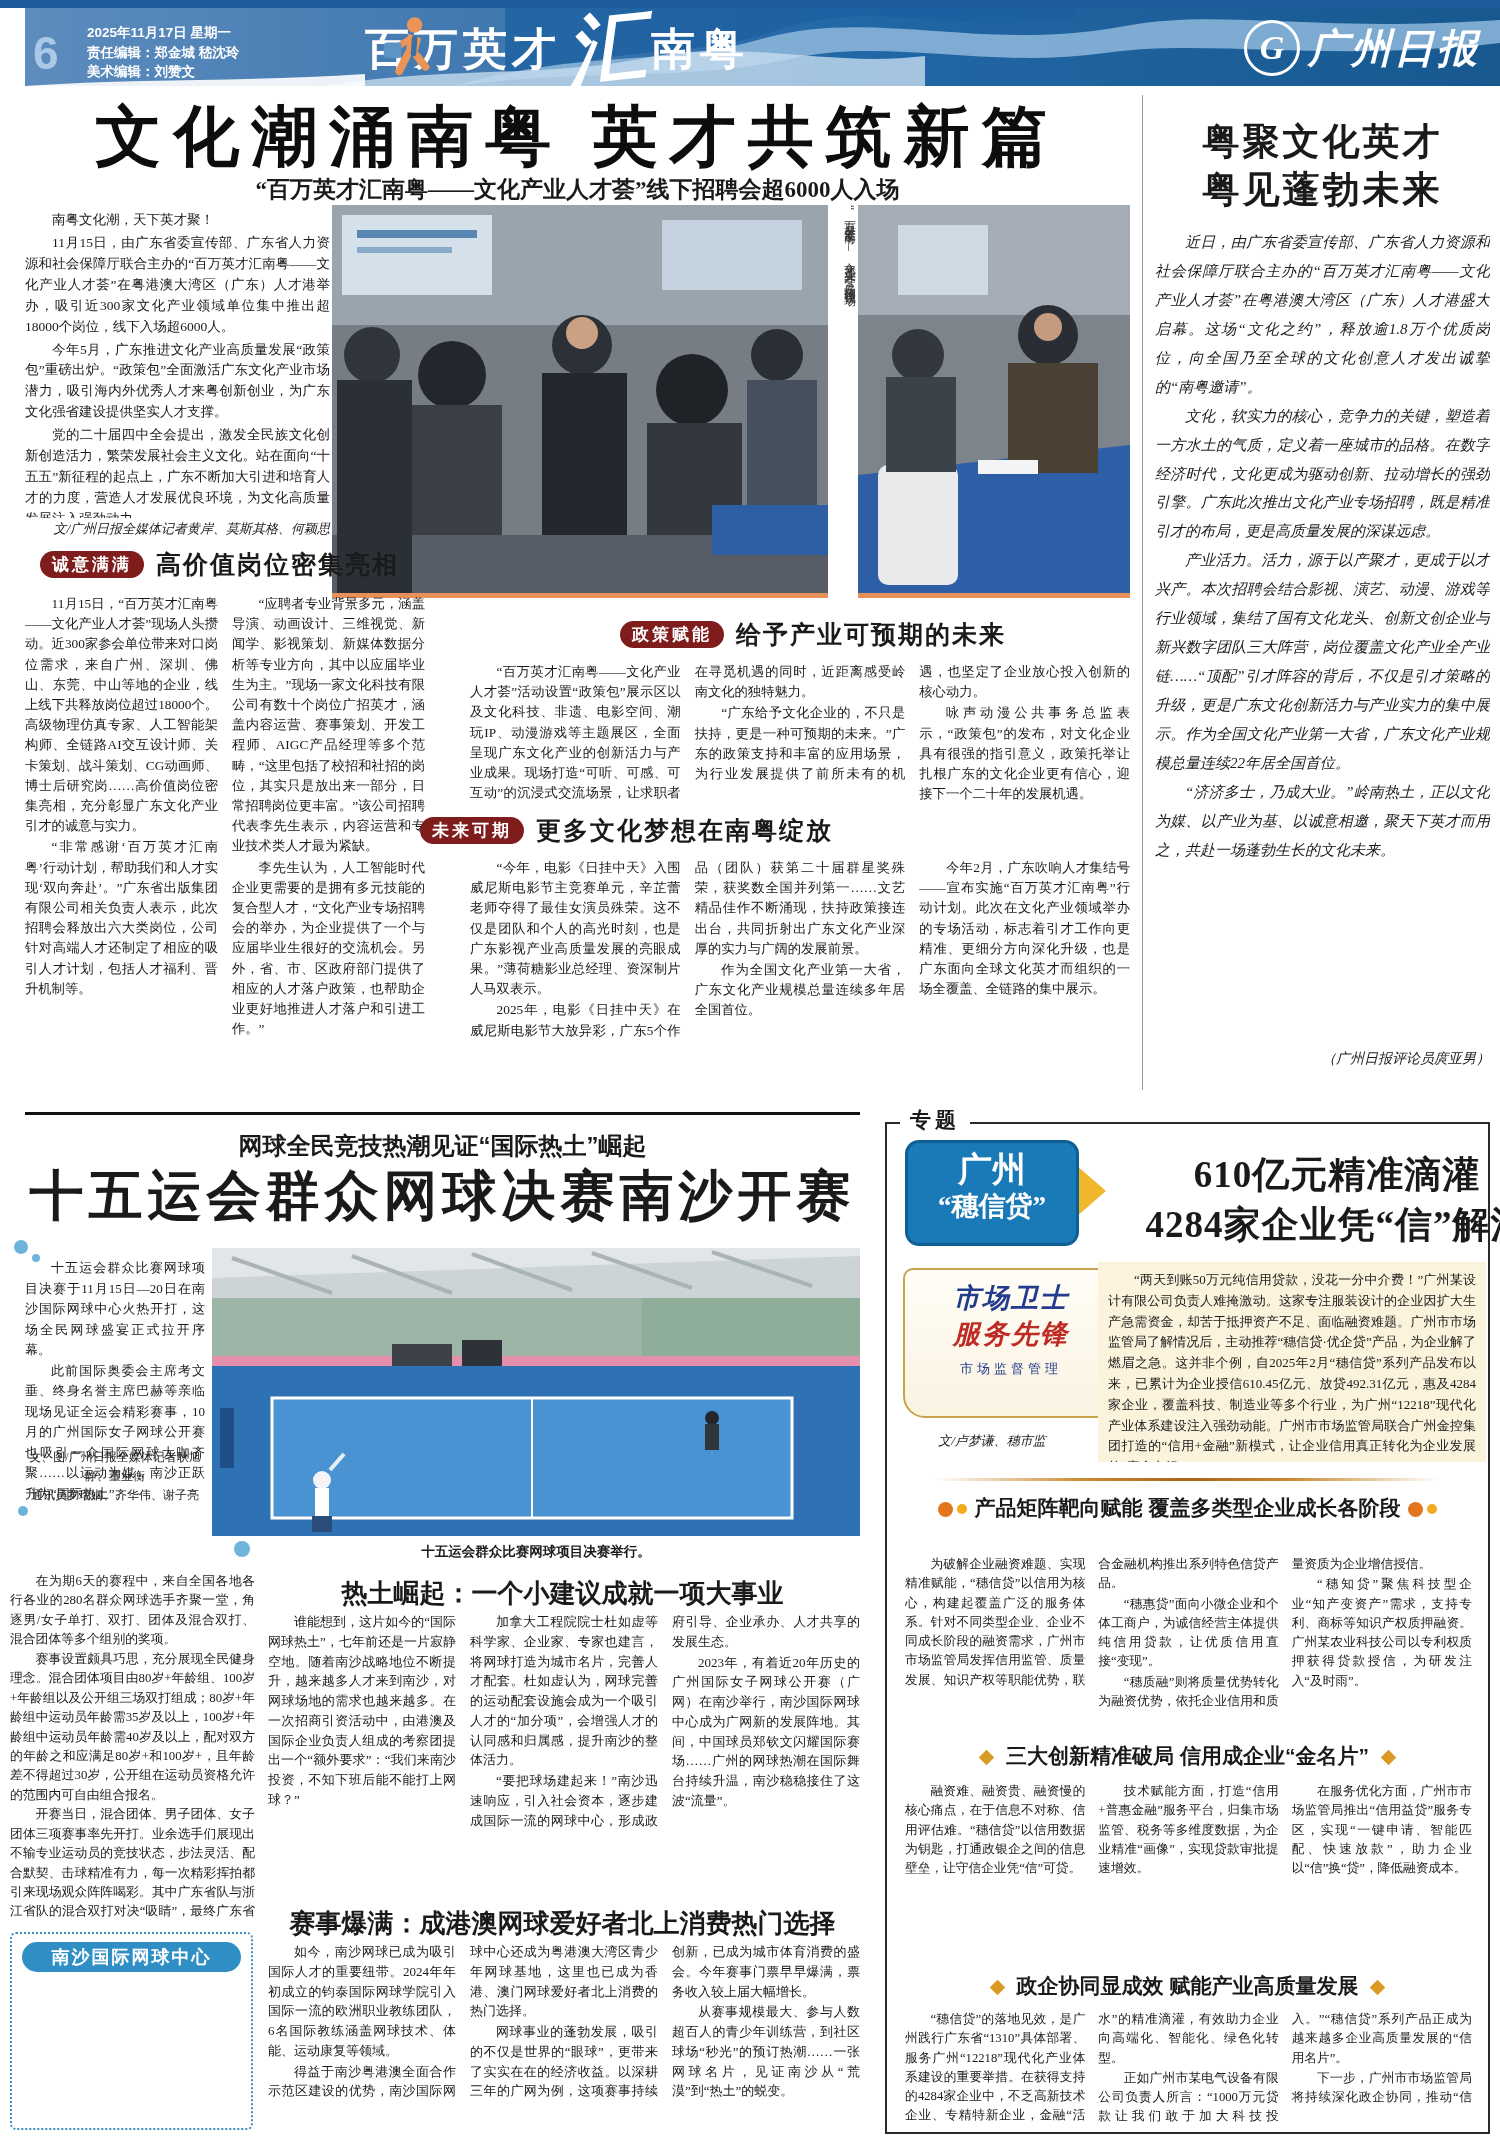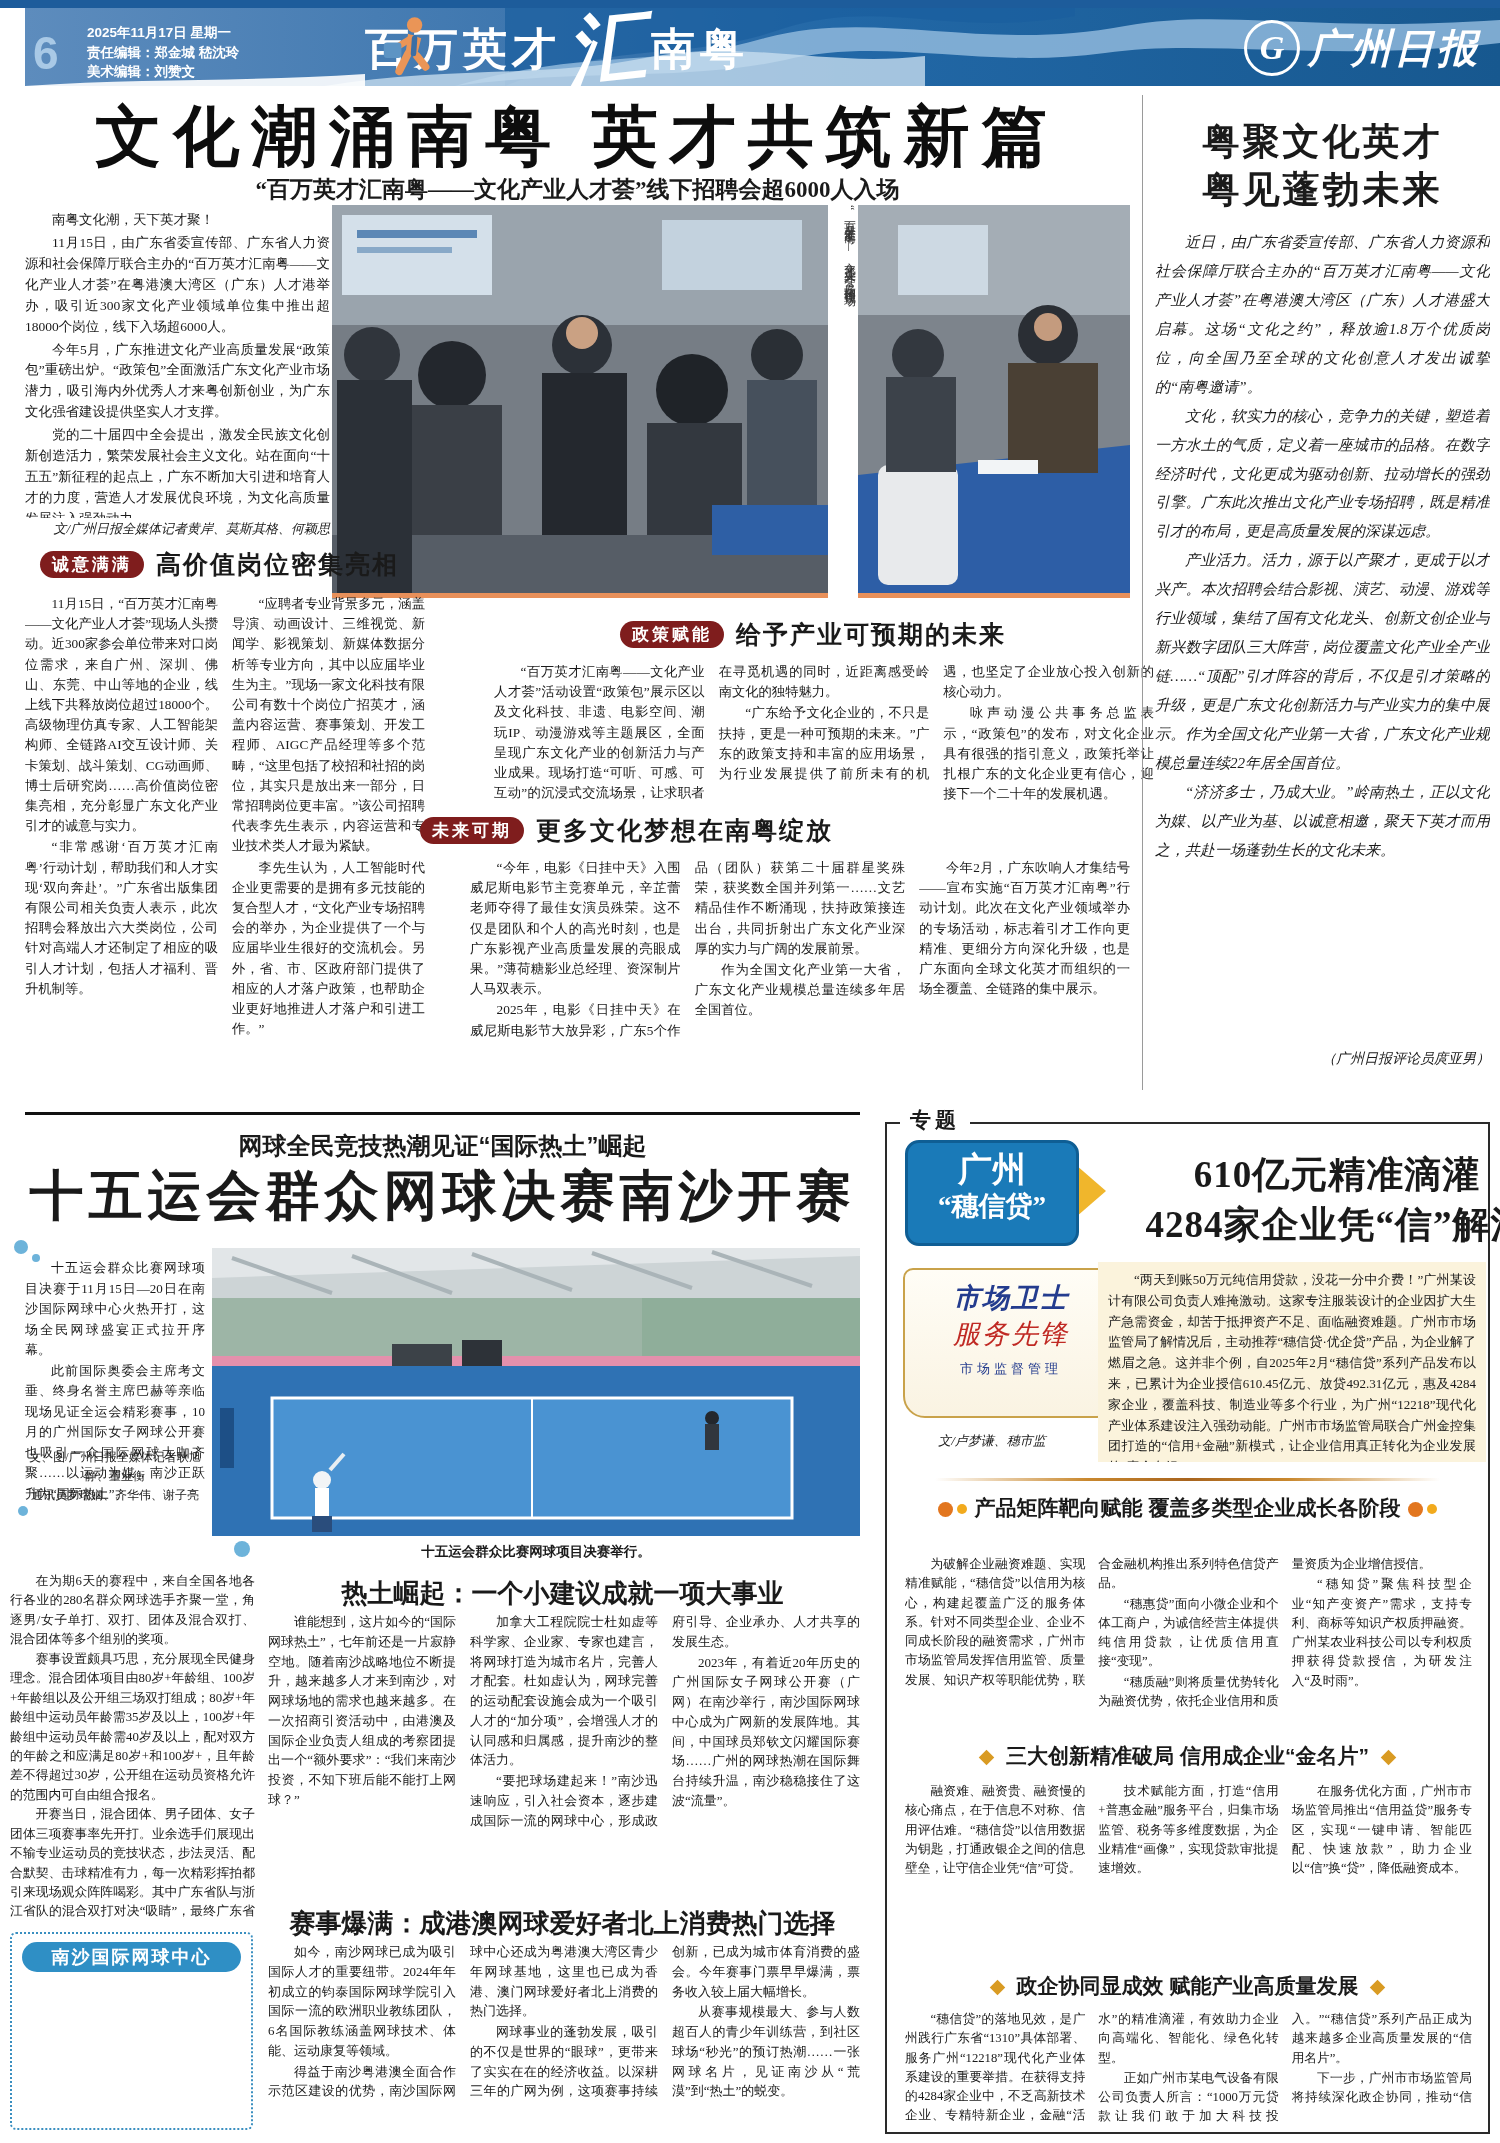--- a/index.html
+++ b/index.html
@@ -54,21 +54,21 @@
   
   .credit-box{left:885px;top:1122px;width:605px;height:1012px;border:2px solid #2a2a2a;box-sizing:border-box;}
   .topic-label{left:900px;top:1106px;background:#fff;padding:0 10px;font-size:21px;font-weight:bold;letter-spacing:4px;font-family:"Liberation Sans","DejaVu Sans",sans-serif;z-index:3;}
   .cb-badge{left:905px;top:1140px;width:168px;height:100px;background:#1a7ab8;border:3px solid #0f5e94;border-radius:14px;color:#fff;text-align:center;font-weight:900;z-index:2;}
   .cb-badge .l1{font-size:34px;line-height:1.25;margin-top:6px;}
   .cb-badge .l2{font-size:27px;line-height:1.1;}
   .cb-arrow{left:1076px;top:1165px;width:0;height:0;border-top:26px solid transparent;border-bottom:26px solid transparent;border-left:30px solid #f0b62c;z-index:1;}
   .cb-headline{left:1095px;top:1150px;width:390px;text-align:center;font-size:37px;font-weight:900;line-height:1.35;letter-spacing:1px;margin-left:47px;}
   .stamp{left:903px;top:1268px;width:216px;height:150px;border:2px solid #c9a24a;border-radius:10px 10px 22px 22px;background:linear-gradient(180deg,#fffdf6,#faf3e2);text-align:center;box-sizing:border-box;padding-top:10px;}
   .stamp .s1{font-size:27px;font-weight:900;font-style:italic;color:#243c8e;letter-spacing:2px;}
-  .stamp .s2{font-size:27px;font-weight:400;font-style:italic;color:#c02a24;letter-spacing:2px;}
+  .stamp .s2{font-size:27px;font-weight:700;font-style:italic;color:#c02a24;letter-spacing:2px;}
   .stamp .s3{font-size:13px;color:#243c8e;letter-spacing:4px;margin-top:8px;}
   .cb-byline{left:903px;top:1432px;width:178px;text-align:center;font-size:13px;font-style:italic;}
   .cb-lead{left:1098px;top:1262px;width:388px;height:200px;background:#fbf3dc;padding:8px 10px;box-sizing:border-box;font-size:13px;line-height:1.6;overflow:hidden;}
   .gold-rule{left:935px;top:1478px;width:505px;height:3px;background:linear-gradient(90deg,rgba(201,143,46,0),#c9882e 30%,#a8641e 50%,#c9882e 70%,rgba(201,143,46,0));}
   .cb-sub{position:absolute;width:565px;left:905px;text-align:center;font-size:21px;font-weight:bold;font-family:"Liberation Sans","DejaVu Sans",sans-serif;}
   .dot1{display:inline-block;width:15px;height:15px;border-radius:50%;background:#e2761f;vertical-align:middle;margin:0 2px;}
   .dot2{display:inline-block;width:10px;height:10px;border-radius:50%;background:#f2aa1d;vertical-align:middle;margin:0 2px;}
   .diam{display:inline-block;width:11px;height:11px;background:#d99b23;transform:rotate(45deg);vertical-align:middle;margin:0 8px;}
   .cb-body{position:absolute;left:905px;width:567px;font-size:12.7px;line-height:1.52;overflow:hidden;column-count:3;column-gap:13px;}
   .cb-body p{margin-bottom:1px;}
@@ -170,21 +170,21 @@
     <p>11月15日，“百万英才汇南粤——文化产业人才荟”现场人头攒动。近300家参会单位带来对口岗位需求，来自广州、深圳、佛山、东莞、中山等地的企业，线上线下共释放岗位超过18000个。高级物理仿真专家、人工智能架构师、全链路AI交互设计师、关卡策划、战斗策划、CG动画师、博士后研究岗……高价值岗位密集亮相，充分彰显广东文化产业引才的诚意与实力。</p>
     <p>“非常感谢‘百万英才汇南粤’行动计划，帮助我们和人才实现‘双向奔赴’。”广东省出版集团有限公司相关负责人表示，此次招聘会释放出六大类岗位，公司针对高端人才还制定了相应的吸引人才计划，包括人才福利、晋升机制等。</p>
     <p>“应聘者专业背景多元，涵盖导演、动画设计、三维视觉、新闻学、影视策划、新媒体数据分析等专业方向，其中以应届毕业生为主。”现场一家文化科技有限公司有数十个岗位广招英才，涵盖内容运营、赛事策划、开发工程师、AIGC产品经理等多个范畴，“这里包括了校招和社招的岗位，其实只是放出来一部分，日常招聘岗位更丰富。”该公司招聘代表李先生表示，内容运营和专业技术类人才最为紧缺。</p>
     <p>李先生认为，人工智能时代企业更需要的是拥有多元技能的复合型人才，“文化产业专场招聘会的举办，为企业提供了一个与应届毕业生很好的交流机会。另外，省、市、区政府部门提供了相应的人才落户政策，也帮助企业更好地推进人才落户和引进工作。”</p>
   </div>
 
   <div class="abs sec-head" style="left:620px;top:618px;">
     <span class="tag">政策赋能</span>
     <span class="sec-title">给予产业可预期的未来</span>
   </div>
-  <div class="abs colbody" style="left:470px;top:662px;width:660px;height:146px;column-count:3;margin-left:24px;">
+  <div class="abs colbody" style="left:470px;top:662px;width:660px;height:146px;column-count:3;">
     <p>“百万英才汇南粤——文化产业人才荟”活动设置“政策包”展示区以及文化科技、非遗、电影空间、潮玩IP、动漫游戏等主题展区，全面呈现广东文化产业的创新活力与产业成果。现场打造“可听、可感、可互动”的沉浸式交流场景，让求职者在寻觅机遇的同时，近距离感受岭南文化的独特魅力。</p>
     <p>“广东给予文化企业的，不只是扶持，更是一种可预期的未来。”广东的政策支持和丰富的应用场景，为行业发展提供了前所未有的机遇，也坚定了企业放心投入创新的核心动力。</p>
     <p>咏声动漫公共事务总监表示，“政策包”的发布，对文化企业具有很强的指引意义，政策托举让扎根广东的文化企业更有信心，迎接下一个二十年的发展机遇。</p>
   </div>
 
   <div class="abs sec-head" style="left:420px;top:814px;">
     <span class="tag">未来可期</span>
     <span class="sec-title">更多文化梦想在南粤绽放</span>
   </div>
   <div class="abs colbody" style="left:470px;top:858px;width:660px;height:230px;column-count:3;">

